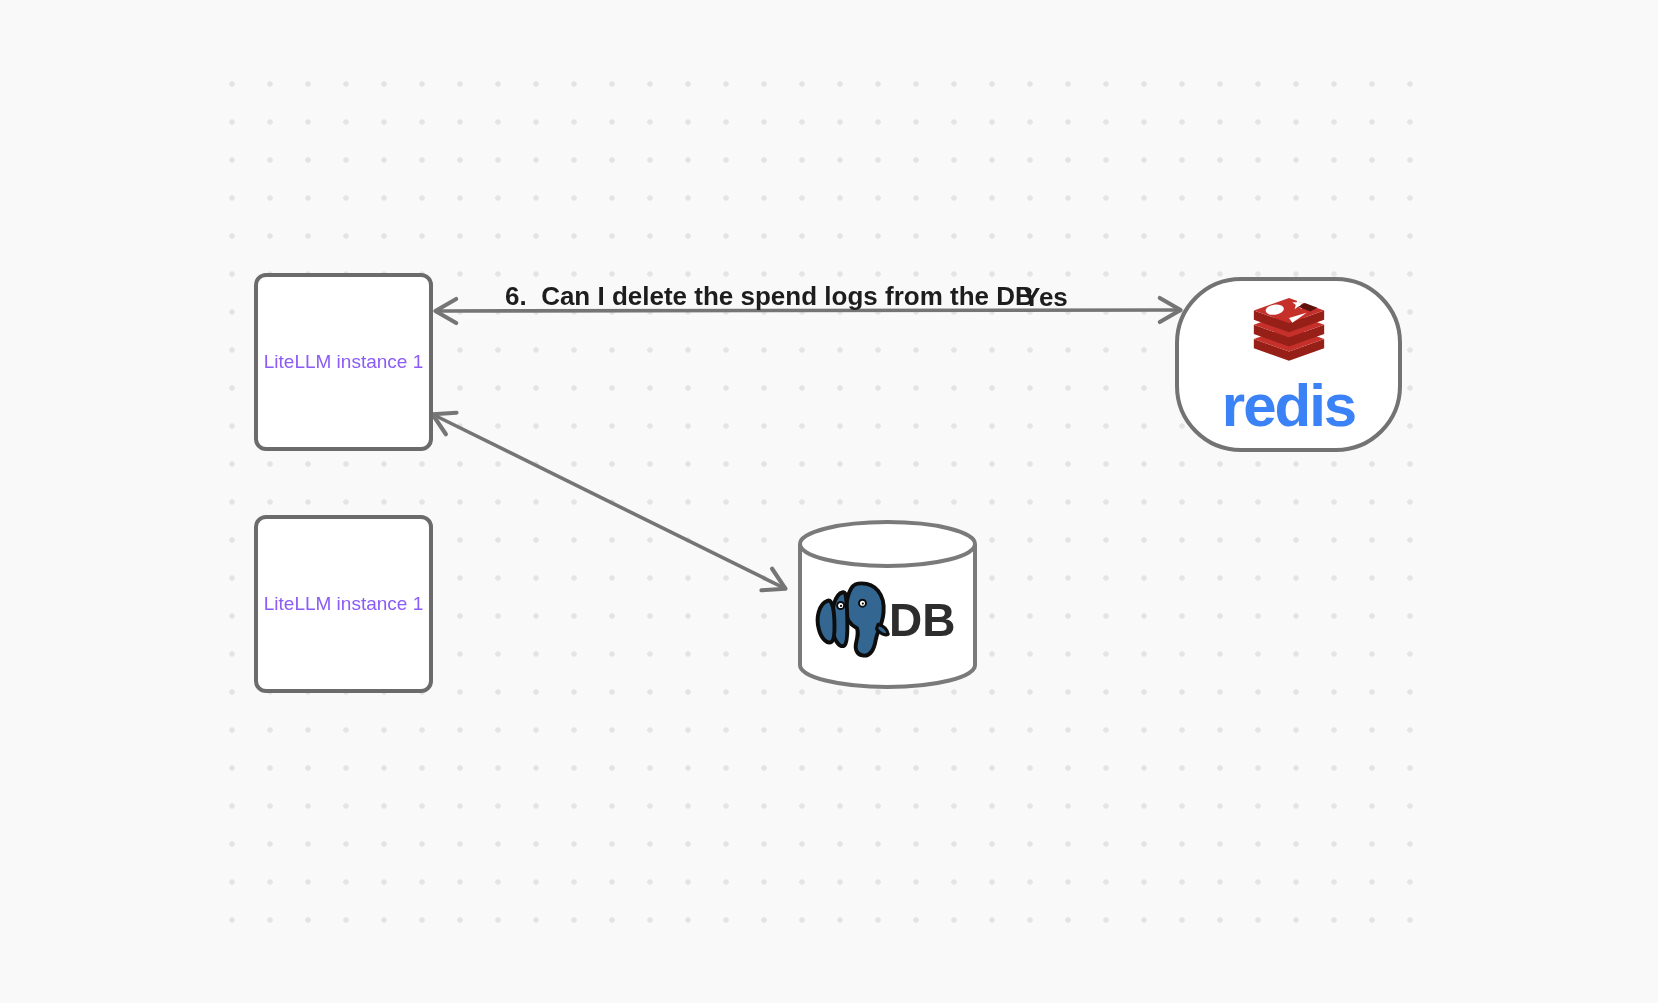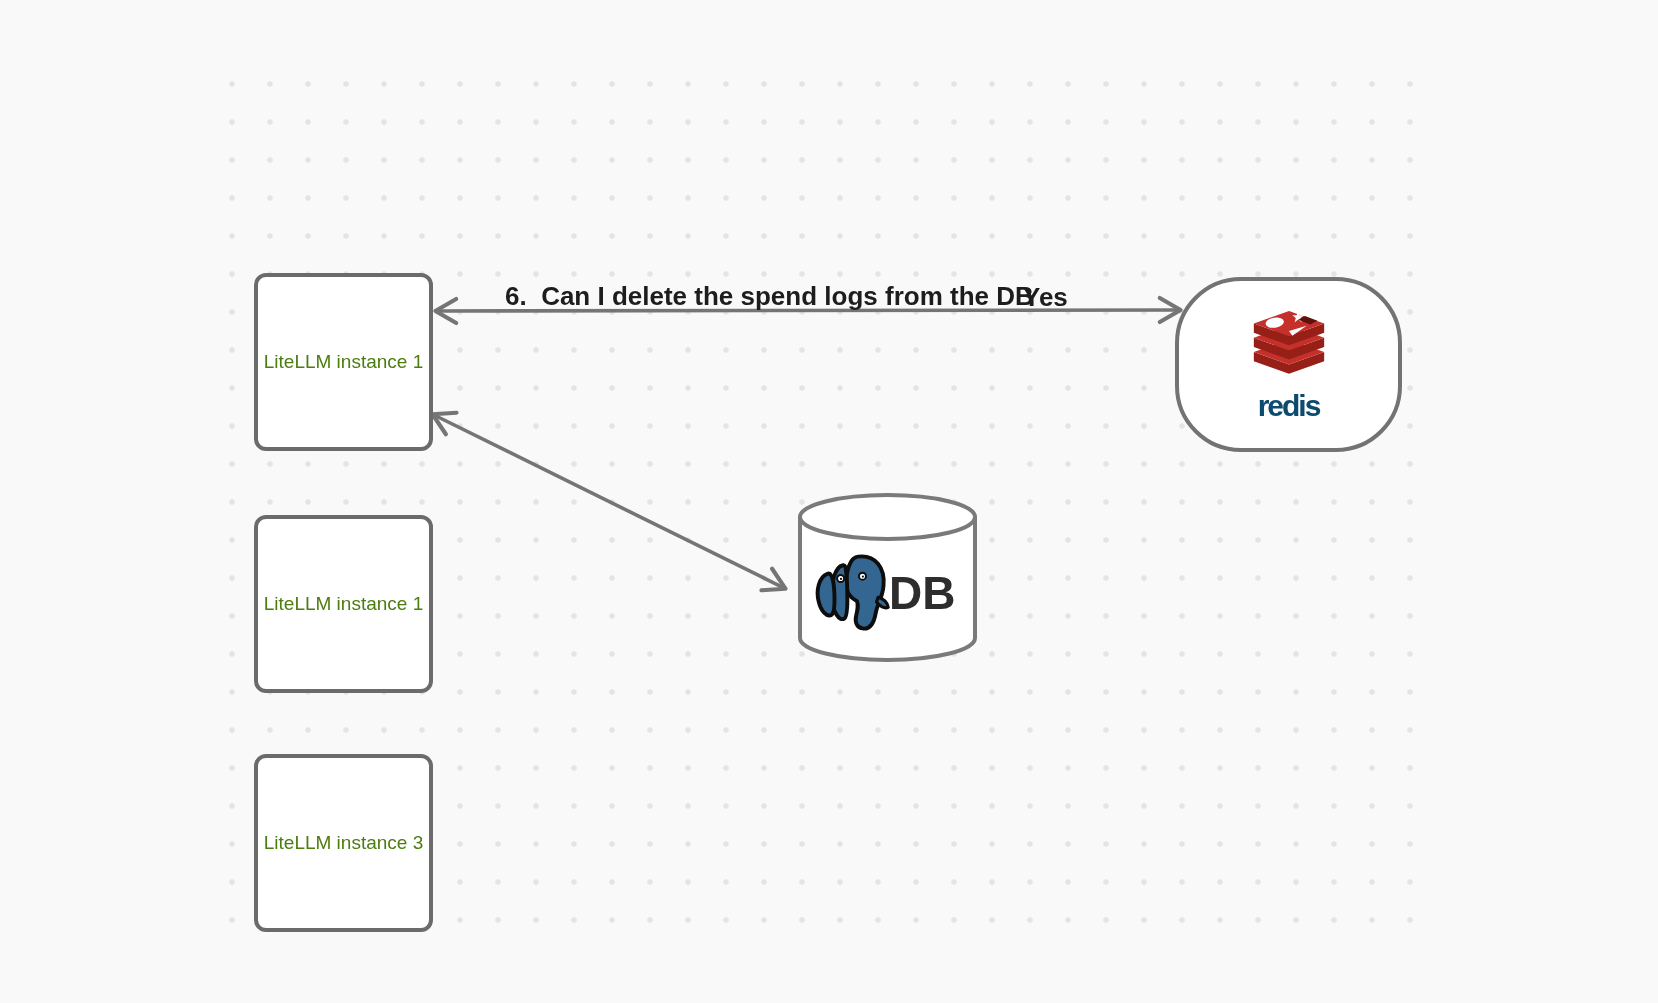--- a/index.html
+++ b/index.html
@@ -17,32 +17,32 @@
     background-size:38px 38px;
     pointer-events:none;
   }
   .edges-svg{position:absolute;left:0;top:0;width:1658px;height:1003px;}
   .node{
     position:absolute;box-sizing:border-box;background:#ffffff;
     border:4px solid #6b6b6b;display:flex;align-items:center;justify-content:center;
   }
   .instance{
     left:254px;width:179px;height:178px;border-radius:12px;
-    font-size:19px;color:#4d7c0f;text-align:center;
+    font-size:19px;color:#8b5cf6;text-align:center;
   }
   .inst-1{top:273px;} .inst-2{top:515px;} .inst-3{top:754px;}
   .redis-node{
     left:1175px;top:277px;width:227px;height:175px;border-radius:66px;
     border-color:#737373;flex-direction:column;
   }
   .redis-wordmark{
-    font-size:30px;font-weight:700;color:#0c4a6e;letter-spacing:-2px;
+    font-size:60px;font-weight:700;color:#3b82f6;letter-spacing:-2px;
     line-height:0.85;margin-top:10px;
   }
-  .db-wrap{position:absolute;left:797px;top:492px;width:181px;height:173px;}
+  .db-wrap{position:absolute;left:797px;top:519px;width:181px;height:173px;}
   .edge-label{
     position:absolute;font-size:26px;font-weight:700;color:#1d1d1d;
     white-space:pre;line-height:1.1;
   }
   .label-1{left:505px;top:282px;}
   .label-yes{left:1023px;top:283px;}
   .label-2{left:583px;top:457px;}
 </style>
 </head>
 <body>
@@ -59,23 +59,20 @@
     </defs>
     <line x1="437" y1="311" x2="1179" y2="310" stroke="#757575" stroke-width="3.6" marker-start="url(#ah)" marker-end="url(#ah)"></line>
     <line x1="434" y1="415" x2="784" y2="588" stroke="#757575" stroke-width="3.6" marker-start="url(#ah)" marker-end="url(#ah)"></line>
   </svg>
 
   <div class="node instance inst-1">
     <span>LiteLLM instance 1</span>
   </div>
   <div class="node instance inst-2">
     <span>LiteLLM instance 1</span>
-  </div>
-  <div class="node instance inst-3">
-    <span>LiteLLM instance 3</span>
   </div>
 
   <div class="node redis-node">
     <svg width="84" height="72" viewBox="0 0 100 86">
 
       <path d="M8,49 L8,60 L50,75 L92,60 L92,49 L50,64 Z" fill="#962018"></path>
       <polygon points="8,49 50,34 92,49 50,64" fill="#c6302b"></polygon>
 
       <path d="M8,32 L8,43 L50,58 L92,43 L92,32 L50,47 Z" fill="#962018"></path>
       <polygon points="8,32 50,17 92,32 50,47" fill="#c6302b"></polygon>

